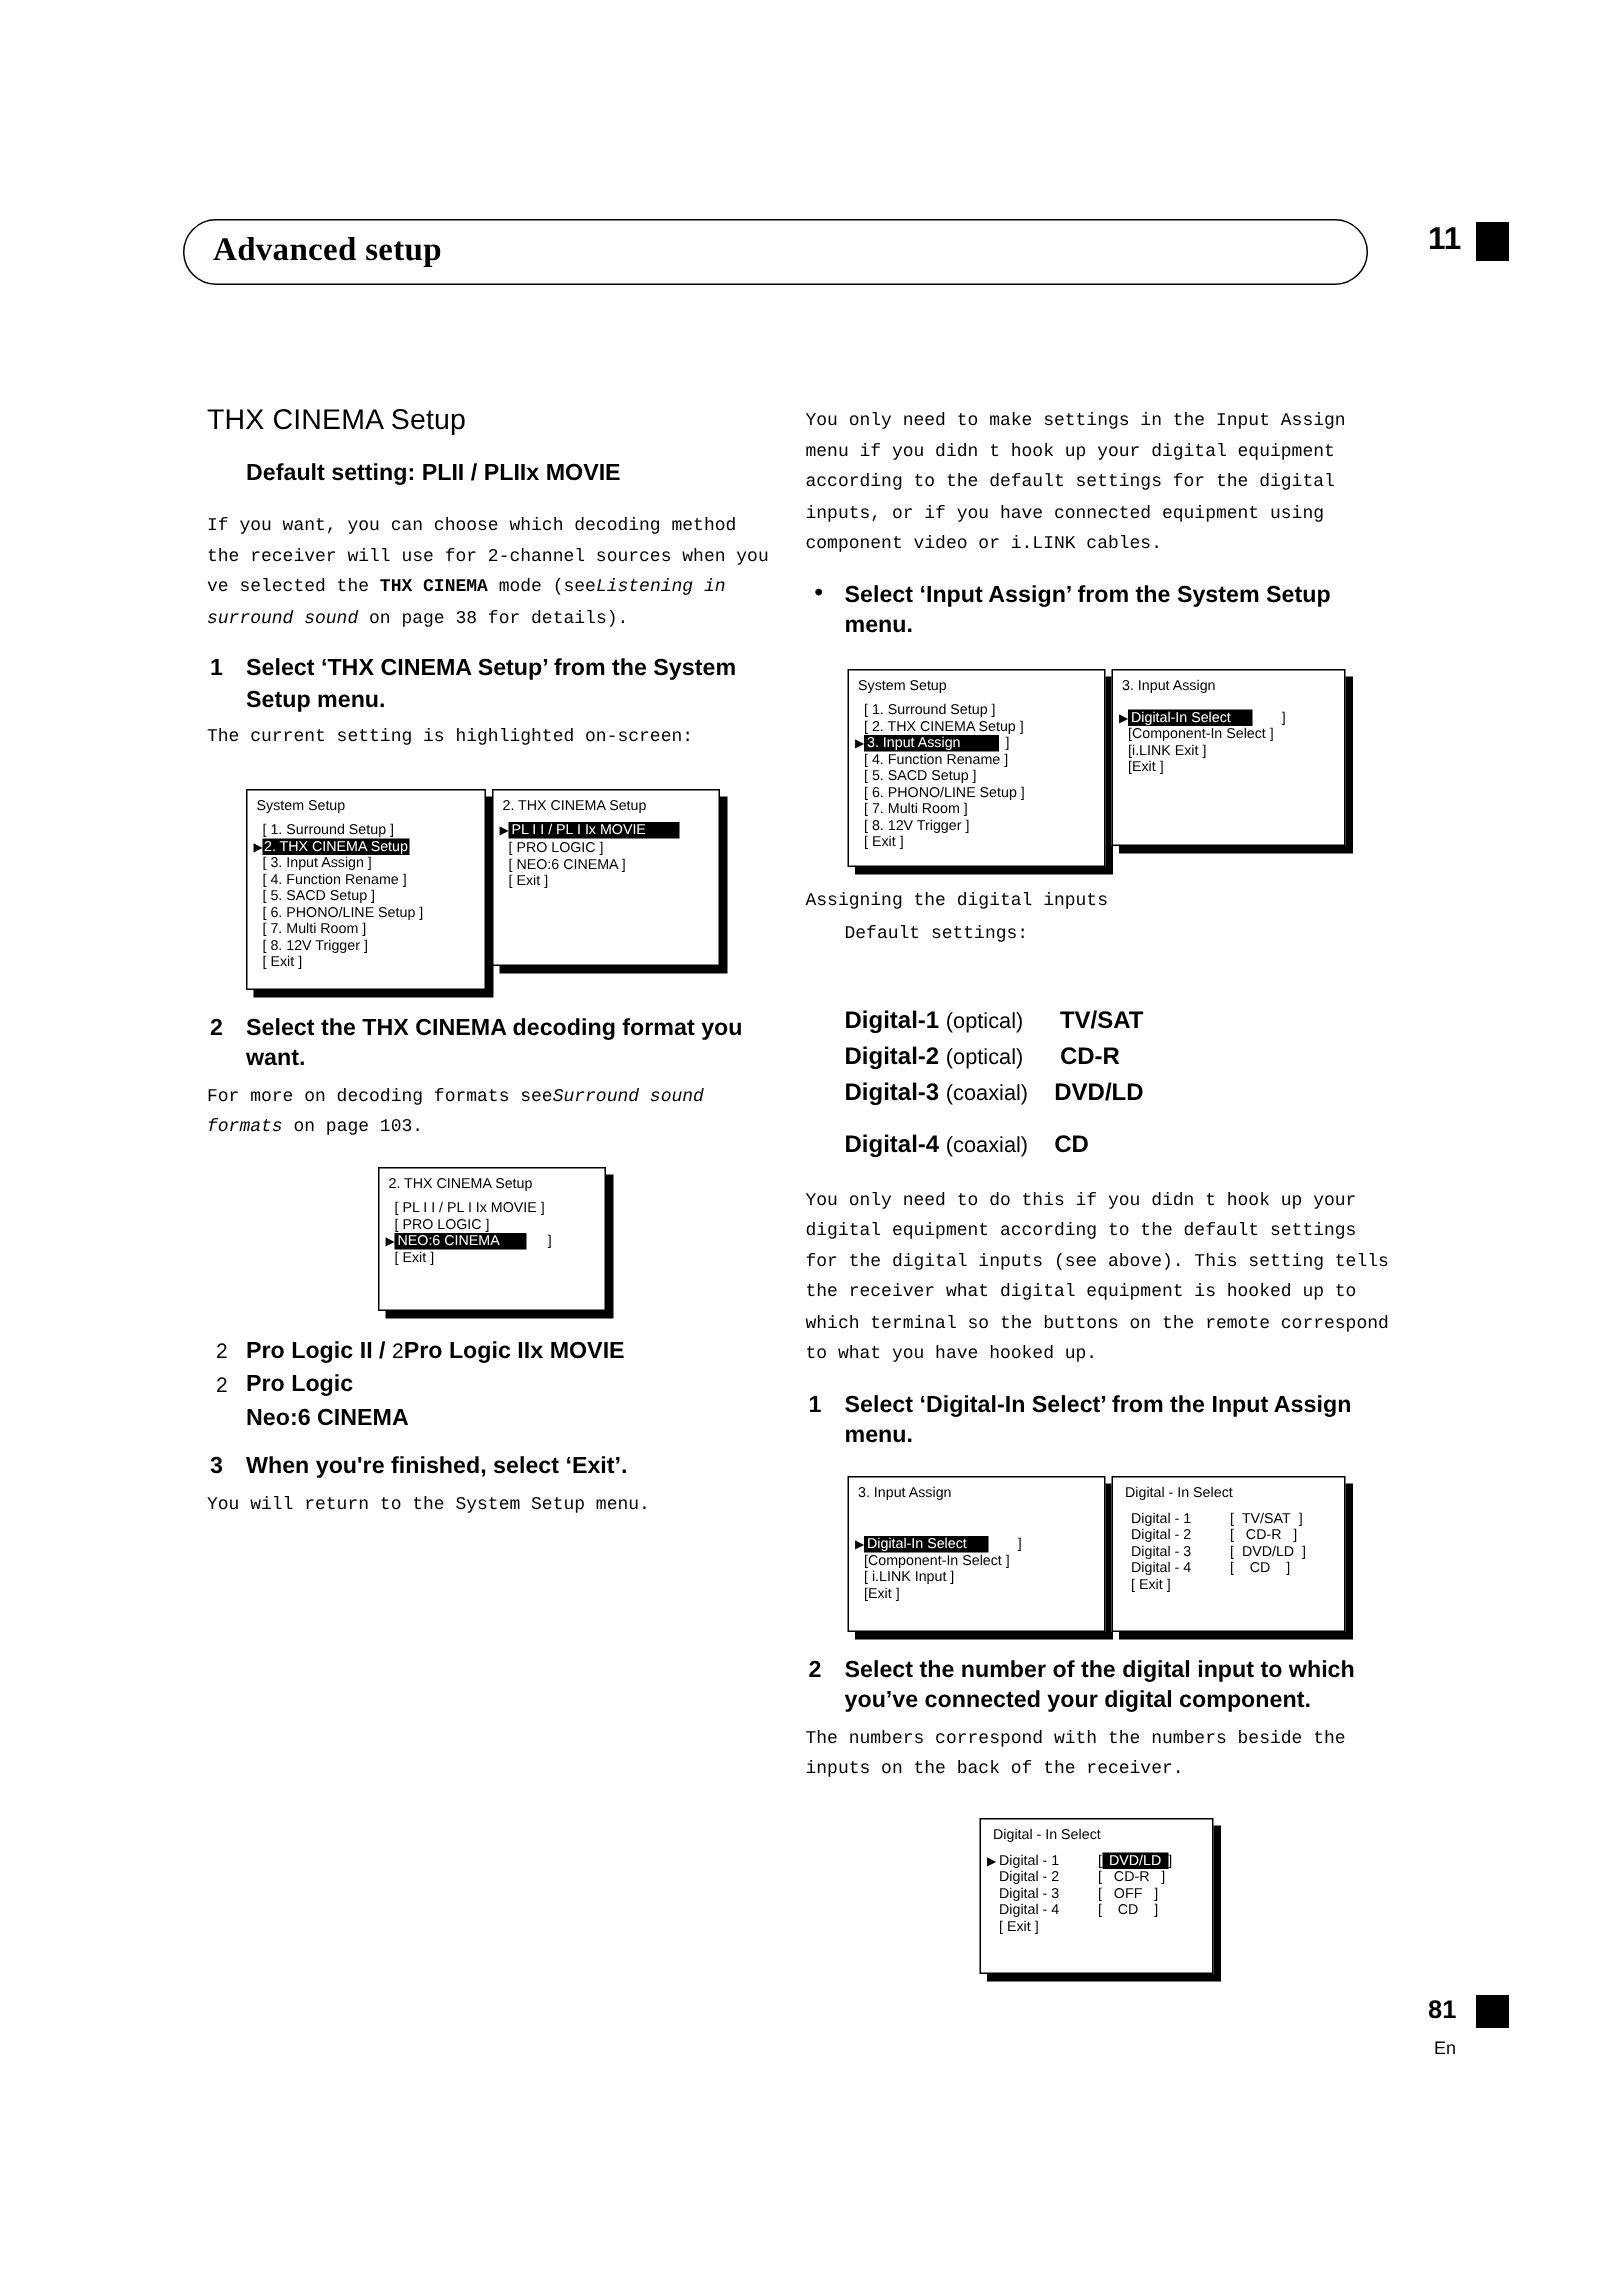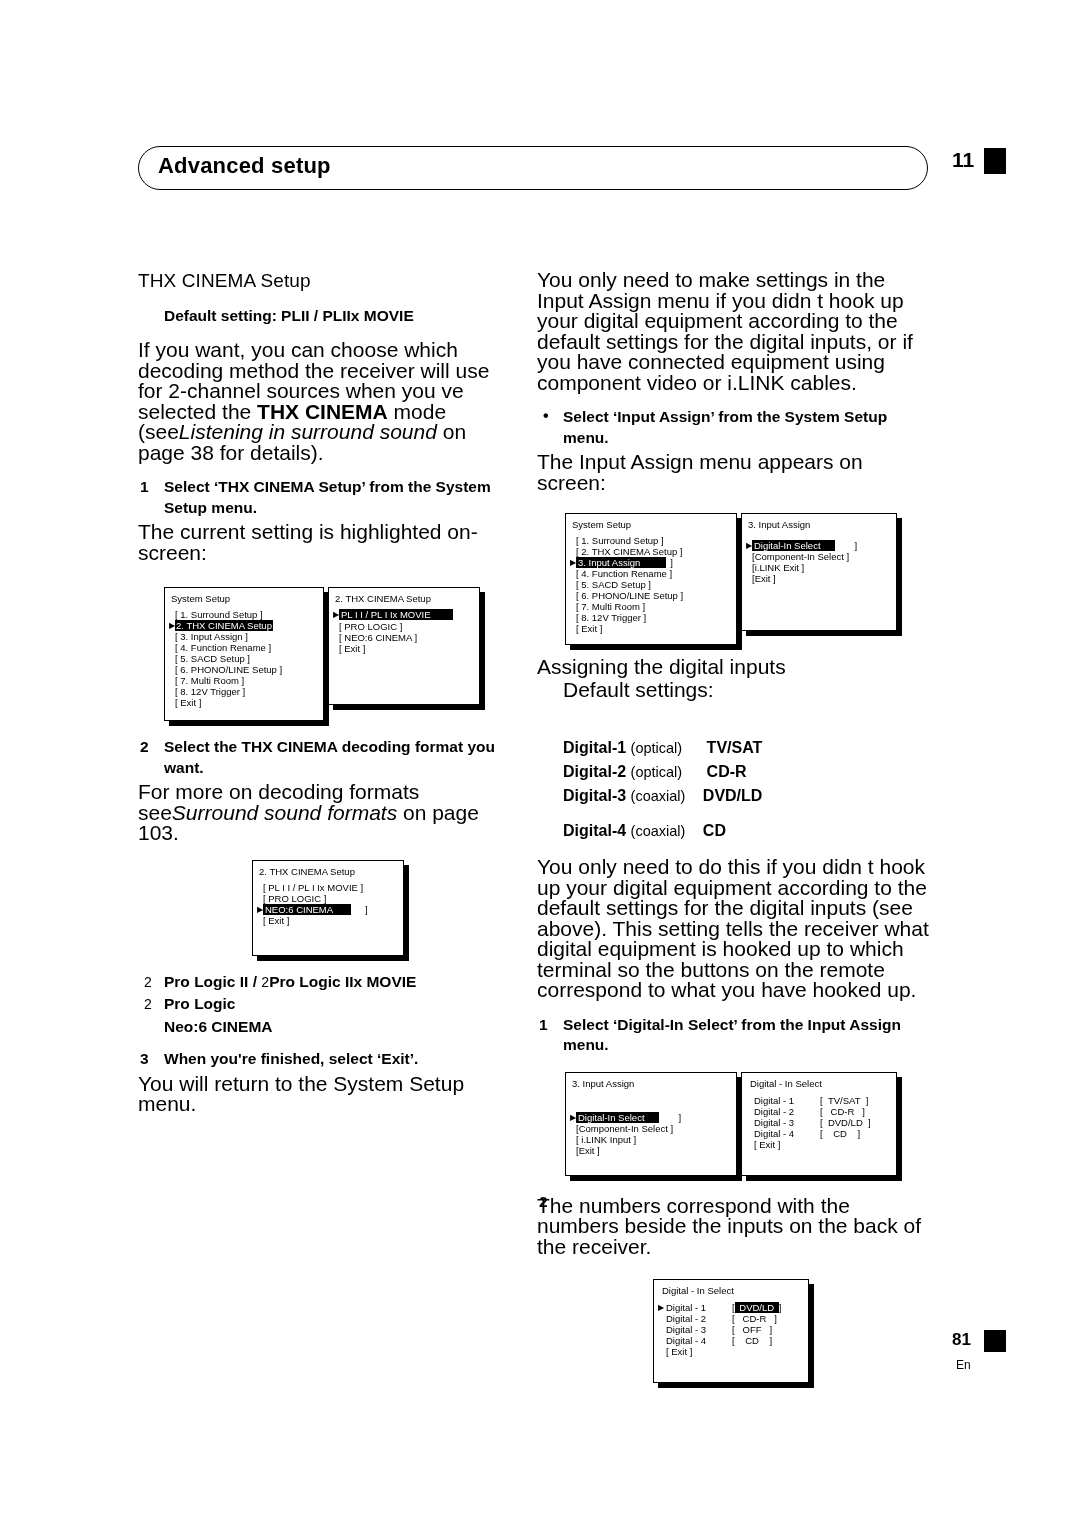--- a/index.html
+++ b/index.html
@@ -12,24 +12,25 @@
     height: 1528px;
     position: relative;
     font-family: "Liberation Sans", sans-serif;
     color: #000000;
     overflow: hidden;
   }
 
   
   .header {
     position: absolute;
-    left: 138px;
+    left: 122px;
     top: 146px;
     width: 790px;
     height: 44px;
+    font-family: Liberation Serif, serif;
   }
   .header-pill {
     position: absolute;
     left: 0;
     top: 0;
     width: 790px;
     height: 44px;
     border: 1.6px solid #000;
     border-radius: 22px;
     box-sizing: border-box;
@@ -74,23 +75,24 @@
     width: 392px;
   }
 
   h2.sec {
     font-size: 19px;
     font-weight: normal;
     margin: 0 0 14px 0;
     letter-spacing: .1px;
   }
   p.body {
-    font-size: 21px;
+    font-size: 12px;
     line-height: 20.5px;
     margin: 0 0 14px 0;
+    font-family: Liberation Mono, monospace;
   }
   p.tight { margin-bottom: 6px; }
   .b { font-weight: bold; }
 
   .defset {
     font-size: 15.5px;
     line-height: 20px;
     margin: 0 0 14px 0;
     padding-left: 26px;
   }
@@ -273,21 +275,20 @@
 
 <div class="col-right">
 
 
   <p class="body">You only need to make settings in the Input Assign menu if you didn t hook up your digital equipment according to the default settings for the digital inputs, or if you have connected equipment using component video or i.LINK cables.</p>
 
   <div class="bullet">
     <span class="dot">•</span>
     <span>Select ‘Input Assign’ from the System Setup menu.</span>
   </div>
-  <p class="body tight">The Input Assign menu appears on screen:</p>
 
   <div class="diagram-wrap" style="height:158px">
 
     <div class="osd" style="left:28px; top:14px; width:172px; height:132px;">
       <div class="title" style="left:6px; top:5px;">System Setup</div>
       <div class="row" style="left:10px; top:21px;">[ 1. Surround Setup      ]</div>
       <div class="row" style="left:10px; top:32px;">[ 2. THX CINEMA Setup ]</div>
       <div class="arrow" style="left:4px; top:44px;">▶</div>
       <div class="row" style="left:10px; top:43px;"><span class="hl" style="padding:0 26px 0 2px">3. Input Assign</span><span style="margin-left:4px">]</span></div>
       <div class="row" style="left:10px; top:54px;">[ 4. Function Rename    ]</div>
@@ -363,20 +364,21 @@
       <div class="row" style="left:78px; top:44px;">[&nbsp;&nbsp;<span>DVD/LD</span>&nbsp;&nbsp;]</div>
       <div class="row" style="left:12px; top:55px;">Digital - 4</div>
       <div class="row" style="left:78px; top:55px;">[&nbsp;&nbsp;&nbsp;&nbsp;<span>CD</span>&nbsp;&nbsp;&nbsp;&nbsp;]</div>
       <div class="row" style="left:12px; top:66px;">[ Exit  ]</div>
     </div>
 
   </div>
 
   <div class="step">
     <span class="num">2</span>
+    <span>Select the number of the digital input to which you’ve connected your digital component.</span>
   </div>
   <p class="body">The numbers correspond with the numbers beside the inputs on the back of the receiver.</p>
 
   <div class="diagram-wrap" style="height:120px">
     <div class="osd" style="left:116px; top:8px; width:156px; height:104px;">
       <div class="title" style="left:8px; top:5px;">Digital - In  Select</div>
       <div class="arrow" style="left:4px; top:23px;">▶</div>
       <div class="row" style="left:12px; top:22px;">Digital - 1</div>
       <div class="row" style="left:78px; top:22px;">[<span class="hl" style="padding:0 2px">&nbsp;<span>DVD/LD</span>&nbsp;</span>]</div>
       <div class="row" style="left:12px; top:33px;">Digital - 2</div>

